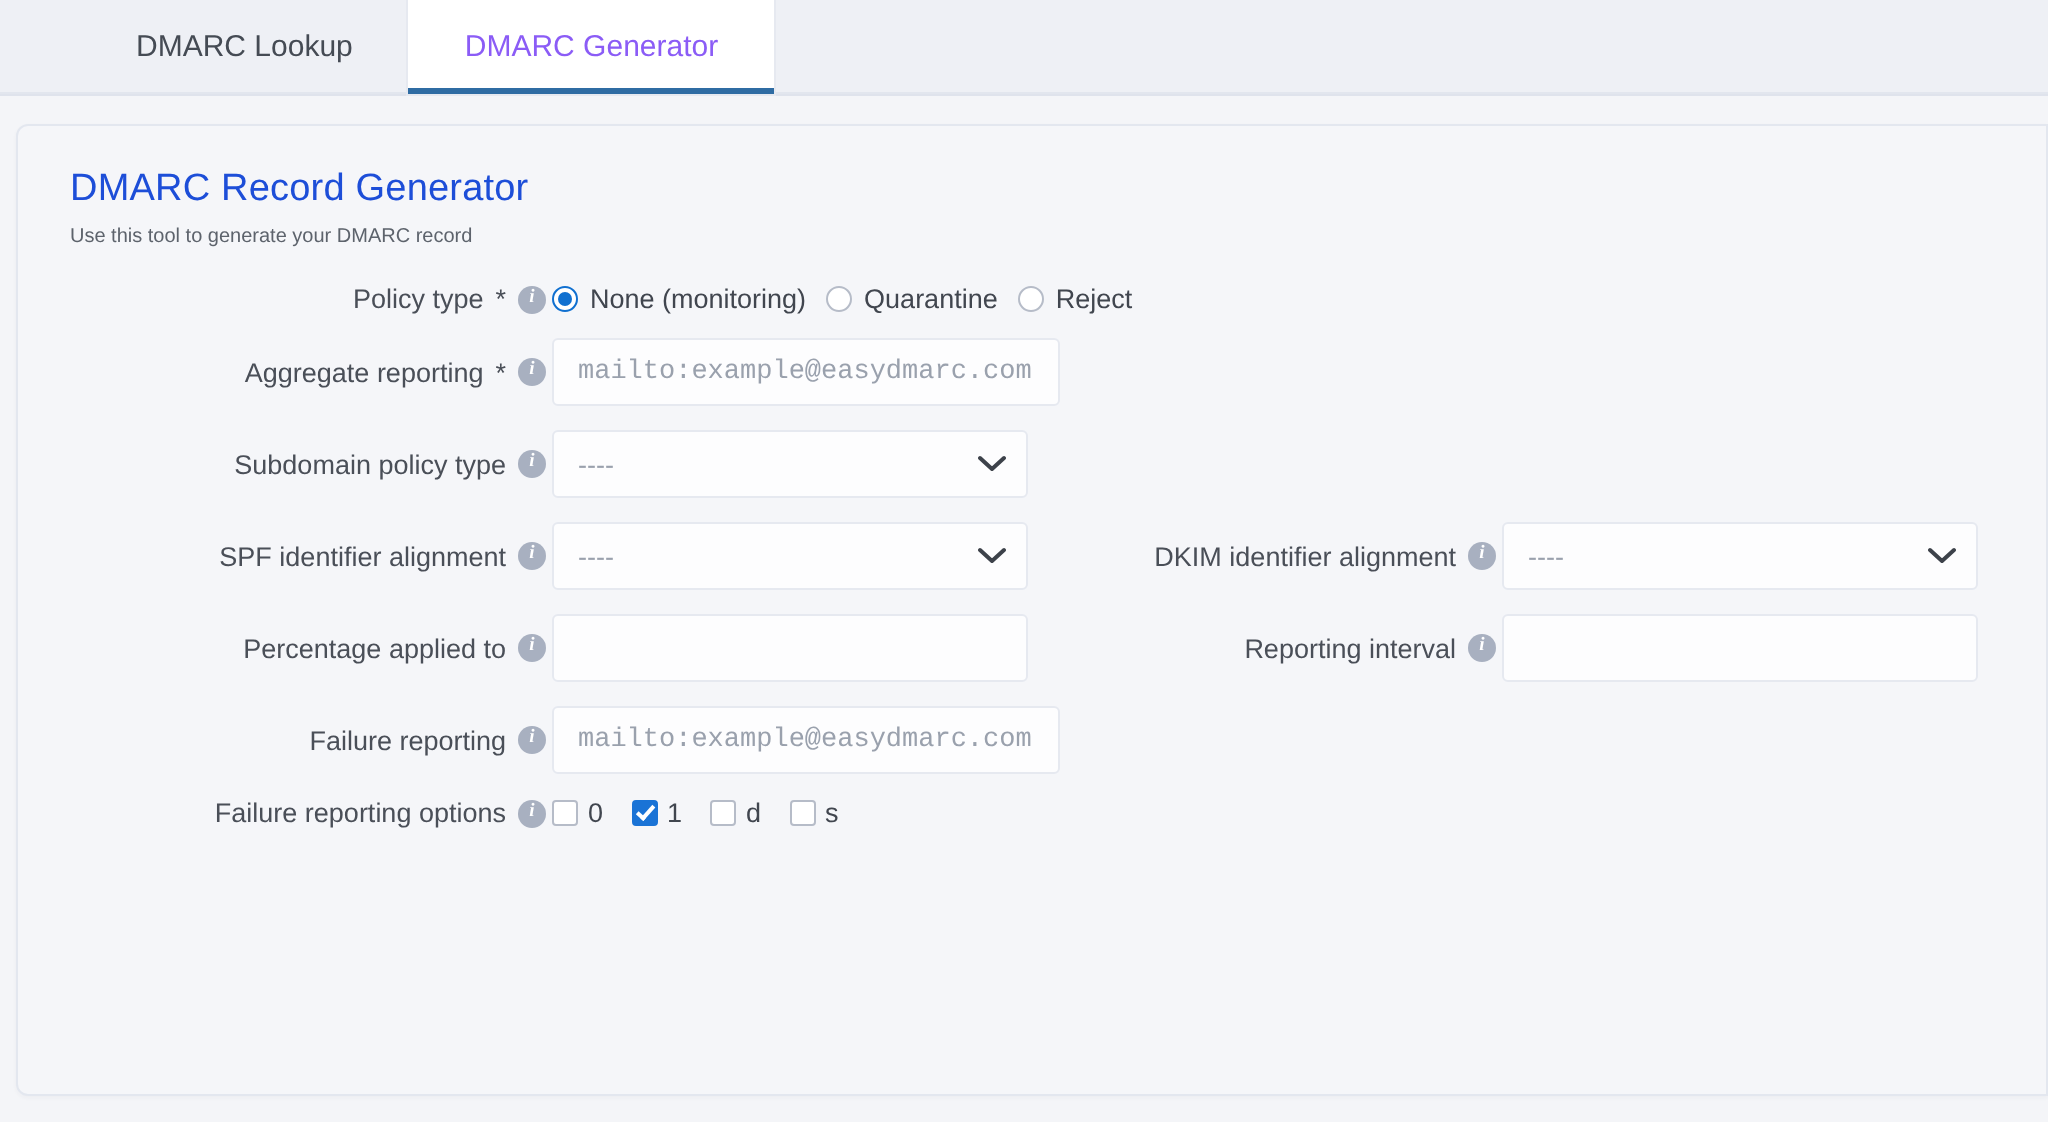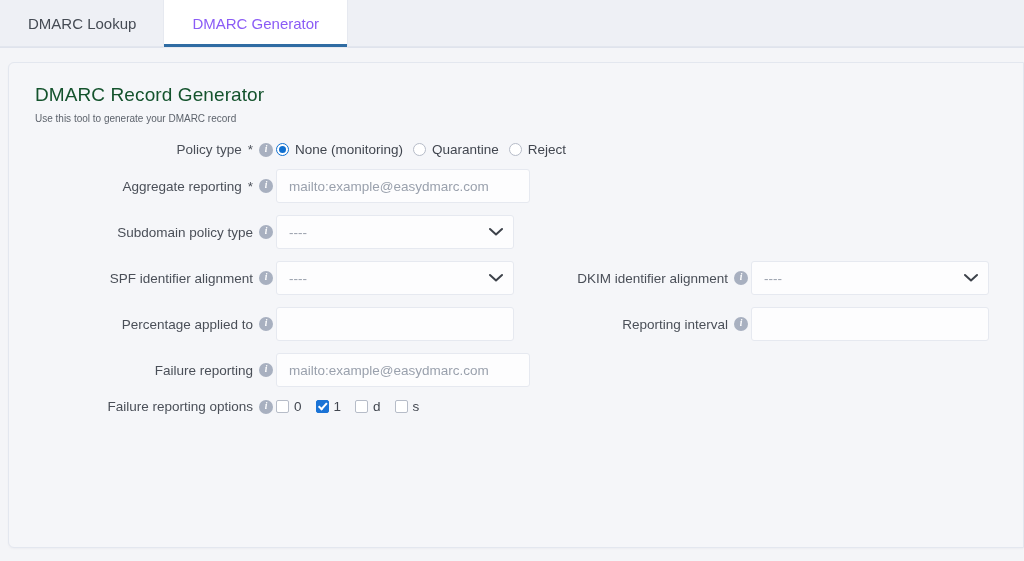--- a/index.html
+++ b/index.html
@@ -38,20 +38,21 @@
     padding: 0 28px;
     font-size: 15px;
     color: #4a4f57;
     background: transparent;
     cursor: pointer;
     position: relative;
     white-space: nowrap;
   }
   .tab.inactive {
     color: #454b54;
+    margin-left: 40px;
   }
   .tab.active {
     background: #ffffff;
     color: #8b5cf6;
     box-shadow: 0 0 0 1px #e6e9f0;
     z-index: 2;
   }
   .tab.active::after {
     content: "";
     position: absolute;
@@ -72,21 +73,21 @@
     border-radius: 6px 0 0 6px;
     min-height: 486px;
     box-sizing: border-box;
     padding: 20px 24px 26px 16px;
     position: relative;
     box-shadow: 0 1px 2px rgba(40,50,80,0.04);
   }
 
   .card-title {
     font-size: 19px;
-    color: #14532d;
+    color: #1d4ed8;
     margin: 1px 0 0 10px;
     font-weight: normal;
     letter-spacing: 0.1px;
   }
   .card-subtitle {
     font-size: 10px;
     color: #5d636c;
     margin: 7px 0 0 10px;
   }
 
@@ -158,21 +159,21 @@
     border-radius: 3px;
     font-size: 13.5px;
     color: #3d424a;
     padding: 0 12px;
     outline: none;
     font-family: "Liberation Sans", sans-serif;
   }
   .field::placeholder {
     color: #9aa1ad;
   }
-  .field-wide { width: 406px; }
+  .field-wide { width: 406px; font-family: Liberation Mono, monospace; }
   .field-blank { width: 238px; }
   .field-blank-right { width: 238px; }
 
   
   .select-wrap {
     position: relative;
     display: inline-block;
   }
   .select-wrap .chev {
     position: absolute;

